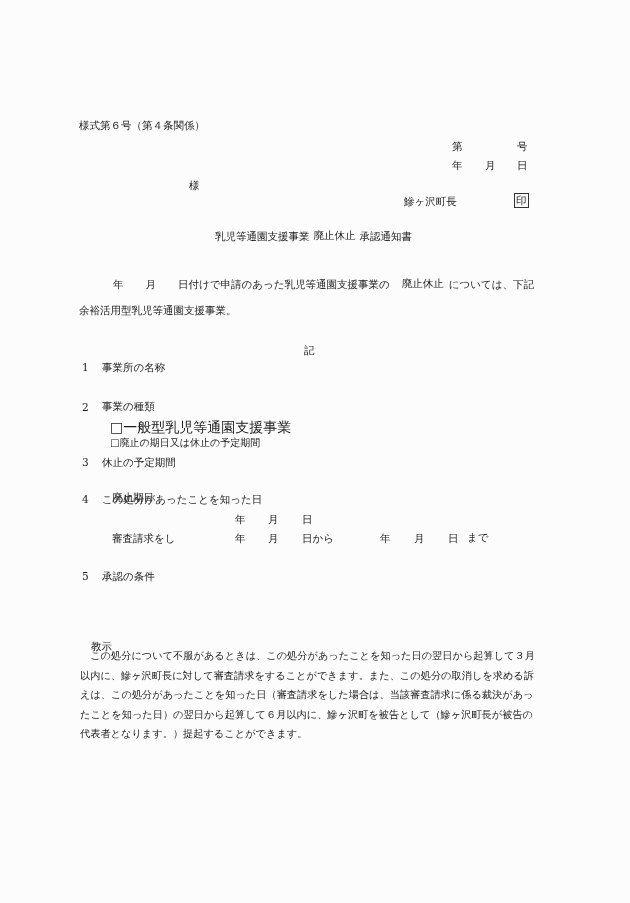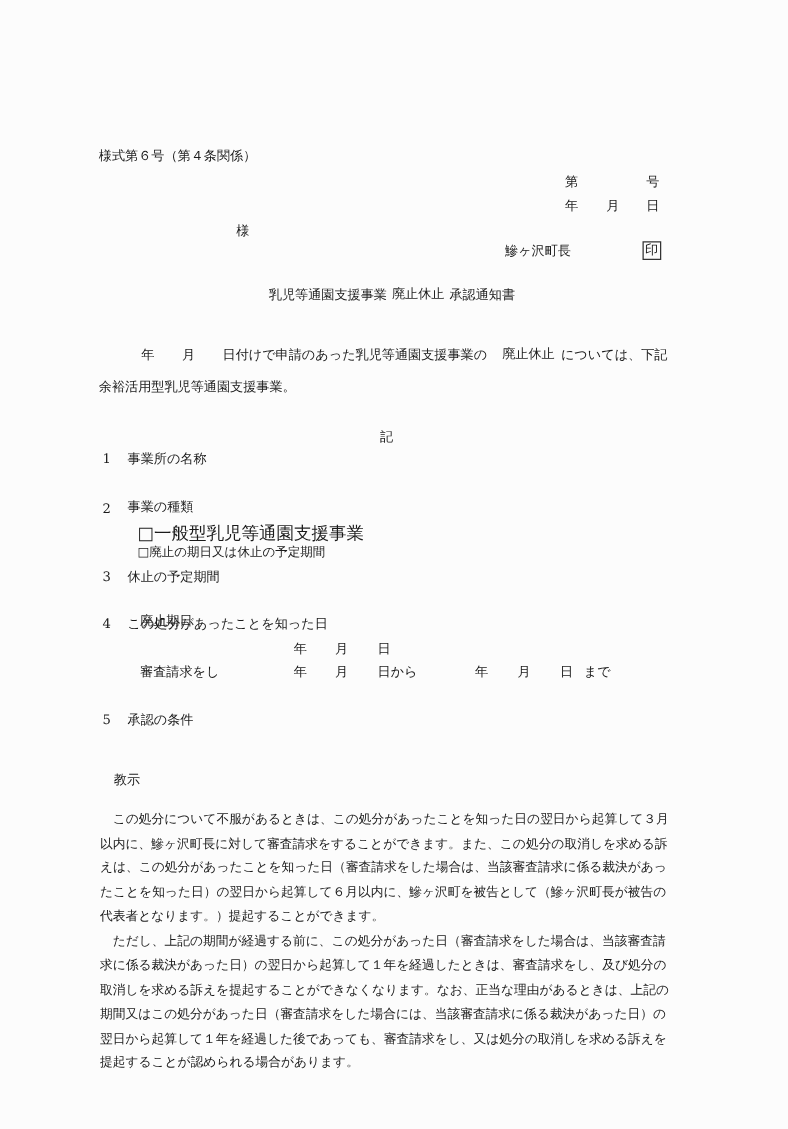--- a/index.html
+++ b/index.html
@@ -88,22 +88,21 @@
 <div class="abs" style="left:268px; top:514px;">月</div>
 <div class="abs" style="left:302px; top:514px;">日</div>
 
 <div class="abs" style="left:112px; top:533px;">審査請求をし</div>
 <div class="abs" style="left:235px; top:533px;">年</div>
 <div class="abs" style="left:268px; top:533px;">月</div>
 <div class="abs" style="left:302px; top:533px;">日から</div>
 <div class="abs" style="left:380px; top:533px;">年</div>
 <div class="abs" style="left:414px; top:533px;">月</div>
 <div class="abs" style="left:448px; top:533px;">日</div>
-<div class="abs" style="left:467px; top:533px;">まで</div>
+<div class="abs" style="left:467px; top:533px;font-family:Liberation Serif, serif;">まで</div>
 
 <div class="abs" style="left:82px; top:571px;">5</div>
 <div class="abs" style="left:102px; top:571px;">承認の条件</div>
 
-<div class="abs" style="left:91px; top:620px;font-family:Liberation Mono, monospace;">教示</div>
+<div class="abs" style="left:91px; top:641px;">教示</div>
 <div class="notice" style="top:646px;">
   <p>この処分について不服があるときは、この処分があったことを知った日の翌日から起算して３月以内に、鰺ヶ沢町長に対して審査請求をすることができます。また、この処分の取消しを求める訴えは、この処分があったことを知った日（審査請求をした場合は、当該審査請求に係る裁決があったことを知った日）の翌日から起算して６月以内に、鰺ヶ沢町を被告として（鰺ヶ沢町長が被告の代表者となります。）提起することができます。</p>
-  <p>ただし、上記の期間が経過する前に、この処分があった日（審査請求をした場合は、当該審査請求に係る裁決があった日）の翌日から起算して１年を経過したときは、審査請求をし、及び処分の取消しを求める訴えを提起することができなくなります。なお、正当な理由があるときは、上記の期間又はこの処分があった日（審査請求をした場合には、当該審査請求に係る裁決があった日）の翌日から起算して１年を経過した後であっても、審査請求をし、又は処分の取消しを求める訴えを提起することが認められる場合があります。</p>
 </div>
 
 </body></html>

